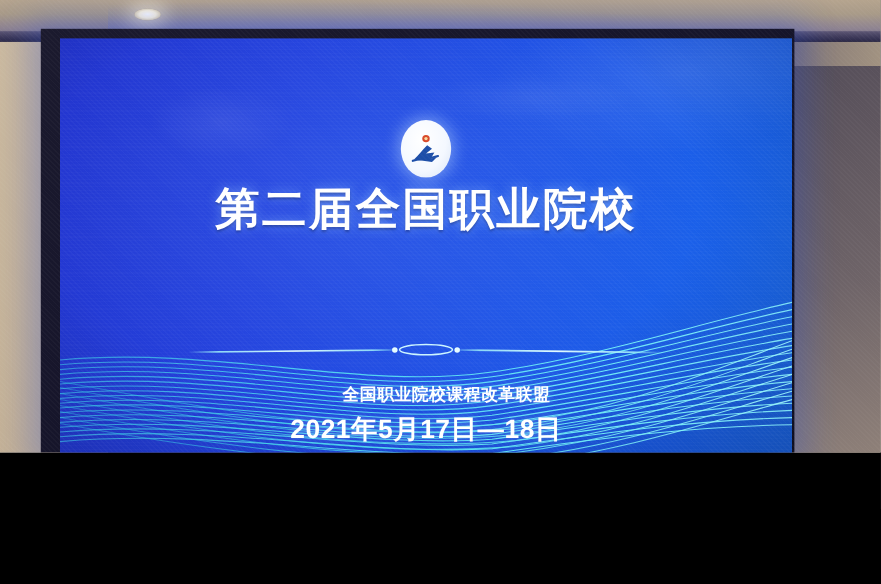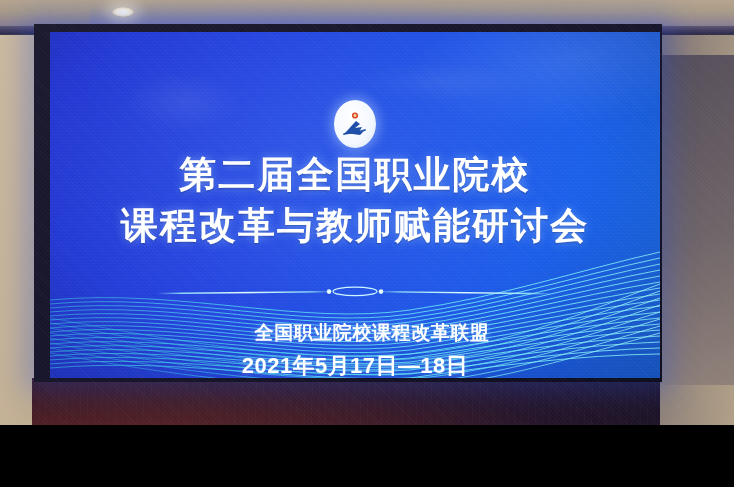--- a/index.html
+++ b/index.html
@@ -1,18 +1,18 @@
 <!DOCTYPE html>
 <html><head>
 <meta charset="utf-8">
 <style>
   html,body{margin:0;padding:0;background:#000;}
   body{width:734px;height:487px;overflow:hidden;font-family:"Liberation Sans","DejaVu Sans",sans-serif;}
 
-  #scene{position:relative;width:734px;height:425px;overflow:hidden;background:#e5e5e5;}
+  #scene{position:relative;width:734px;height:377px;overflow:hidden;background:#e5e5e5;}
 
   
   .wall-left{position:absolute;left:0;top:0;width:90px;height:487px;
     background:linear-gradient(100deg,#cdbba0 0%,#c3b095 45%,#b6a489 100%);}
   .wall-right{position:absolute;left:640px;top:0;width:94px;height:487px;
     background:linear-gradient(95deg,#6d6270 0%,#8e8179 40%,#b3a288 100%);}
   .wall-right-dark{position:absolute;left:648px;top:55px;width:86px;height:330px;
     background:linear-gradient(170deg,#514a57 0%,#6a6066 55%,#8d7f78 100%);opacity:.92;}
 
   .ceiling{position:absolute;left:0;top:0;width:734px;height:34px;
@@ -69,21 +69,21 @@
   .t1{font-size:37px;}
   .t2{font-size:37px;margin-top:14px;}
 
   
   .divider{position:absolute;left:50%;top:252px;transform:translateX(-50%);width:400px;height:16px;}
 
   
   .sub-block{position:absolute;left:0;top:288px;width:100%;text-align:center;}
   .s-line{color:#ffffff;font-weight:bold;white-space:nowrap;
     text-shadow:0 0 7px rgba(150,200,255,.55);}
-  .s1{font-size:19px;letter-spacing:.03em;padding-left:34px;}
+  .s1{font-size:14px;letter-spacing:.03em;padding-left:34px;}
   .s2{font-size:22px;margin-top:5px;letter-spacing:.02em;}
 
   
   .waves{position:absolute;left:0;bottom:0;width:610px;height:130px;}
   .waves svg{display:block;}
 
   
   .glare-a{position:absolute;left:74px;top:40px;width:120px;height:60px;
     background:radial-gradient(ellipse at center,rgba(255,255,255,.07),rgba(255,255,255,0) 70%);}
   .glare-b{position:absolute;left:300px;top:30px;width:180px;height:40px;
@@ -175,21 +175,20 @@
       <svg width="30" height="34" viewBox="0 0 30 34" aria-hidden="true">
         <circle cx="15" cy="8.5" r="3.1" fill="#d94a2a"></circle>
         <circle cx="15" cy="8.5" r="1.4" fill="#f6d9a0"></circle>
         <path d="M5 26 C9 22 12 18 16 14 L20 17 L15 21 L22 20 L19 25 L24 24 L20 28 Z" fill="#1d4ea8"></path>
         <path d="M4 27 C10 25 16 26 25 23" stroke="#1d4ea8" stroke-width="1.8" fill="none" stroke-linecap="round"></path>
       </svg>
     </div>
 
     <div class="title-block">
       <div class="t-line t1">第二届全国职业院校</div>
-      <div class="t-line t2">课程改革与教师赋能研讨会</div>
     </div>
 
     <div class="divider">
       <svg width="400" height="16" viewBox="0 0 400 16" aria-hidden="true">
         <defs>
           <linearGradient id="dv" x1="0" y1="0" x2="1" y2="0">
             <stop offset="0" stop-color="#8fe8f5" stop-opacity="0"></stop>
             <stop offset="0.14" stop-color="#9ff0fa" stop-opacity="0.85"></stop>
             <stop offset="0.5" stop-color="#e2fbff" stop-opacity="1"></stop>
             <stop offset="0.86" stop-color="#9ff0fa" stop-opacity="0.85"></stop>

